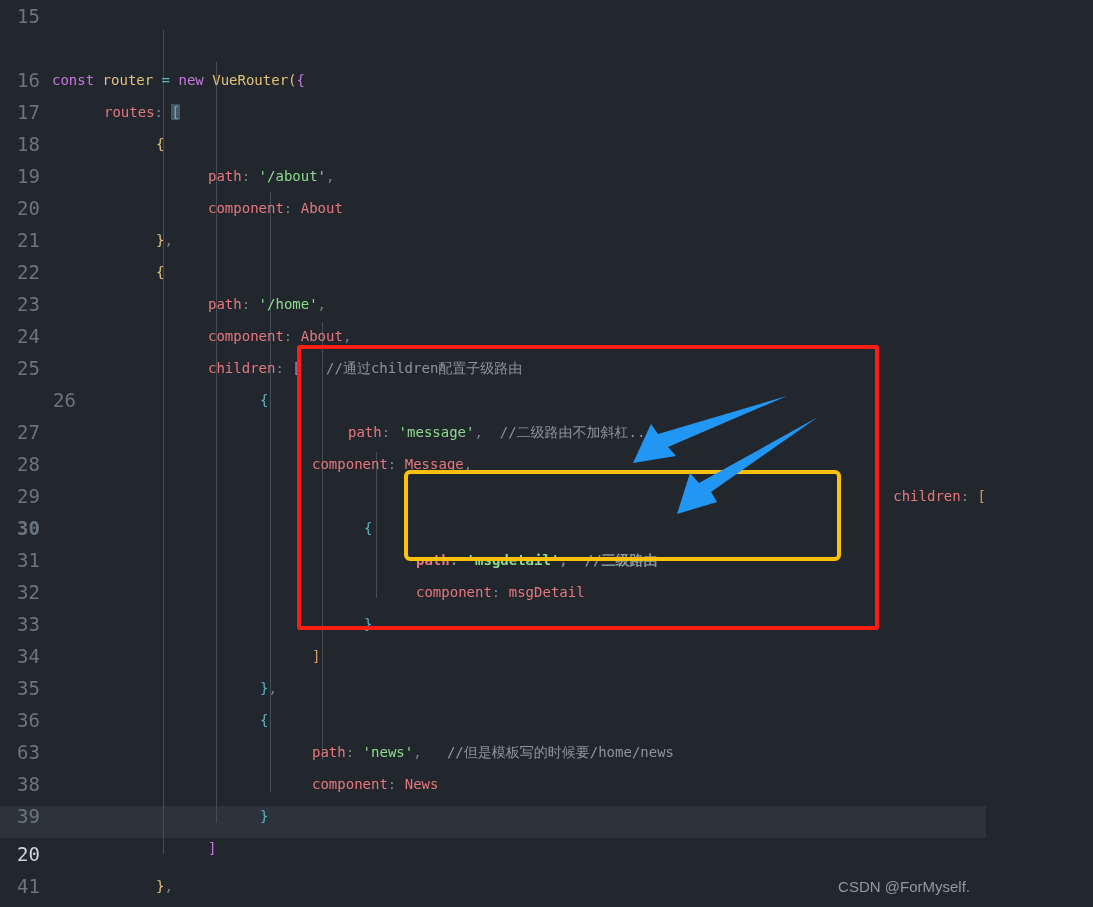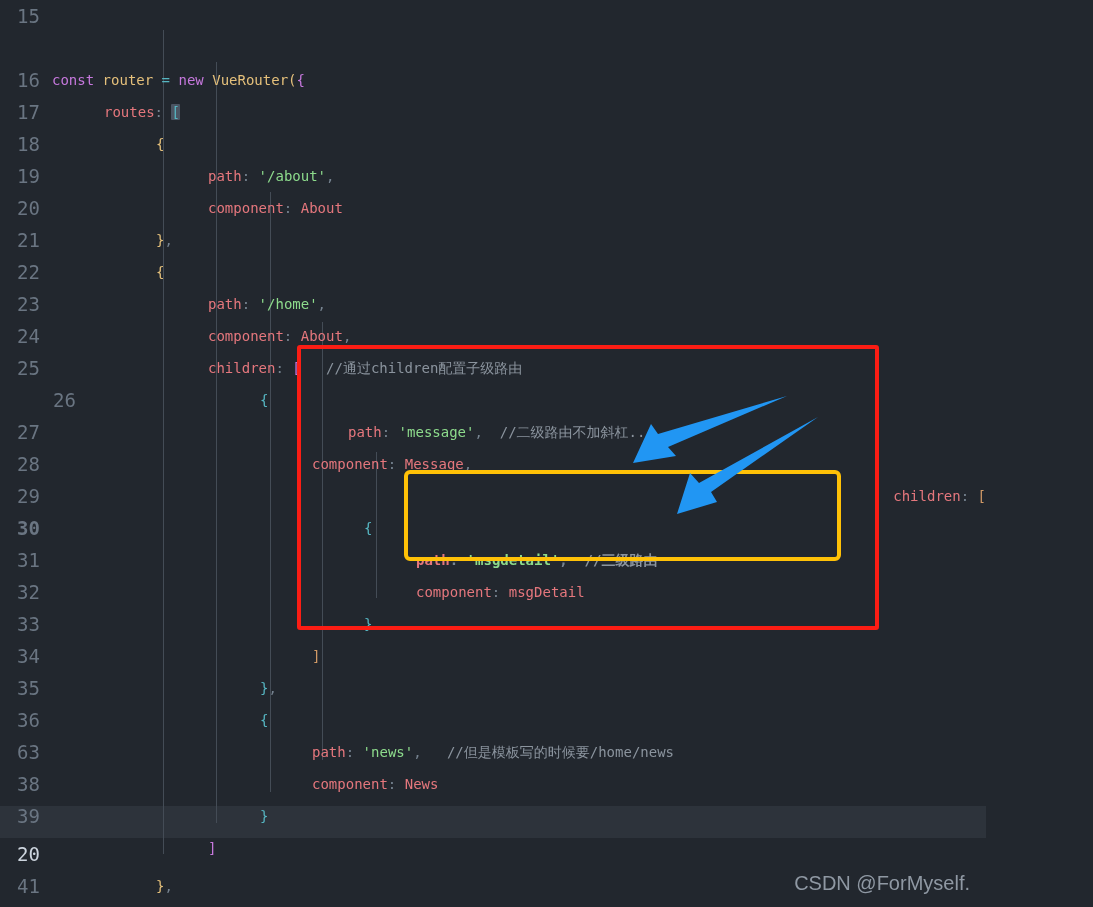--- a/index.html
+++ b/index.html
@@ -102,21 +102,21 @@
   .arrows {
     position: absolute;
     inset: 0;
     pointer-events: none;
   }
 
   .watermark {
     position: absolute;
     color: #8f98a3;
     font-family: "Liberation Sans", sans-serif;
-    font-size: 20px;
+    font-size: 15px;
     white-space: pre;
   }
 </style>
 </head>
 <body>
 
 <div id="app">
 
   <div class="editor">
 

